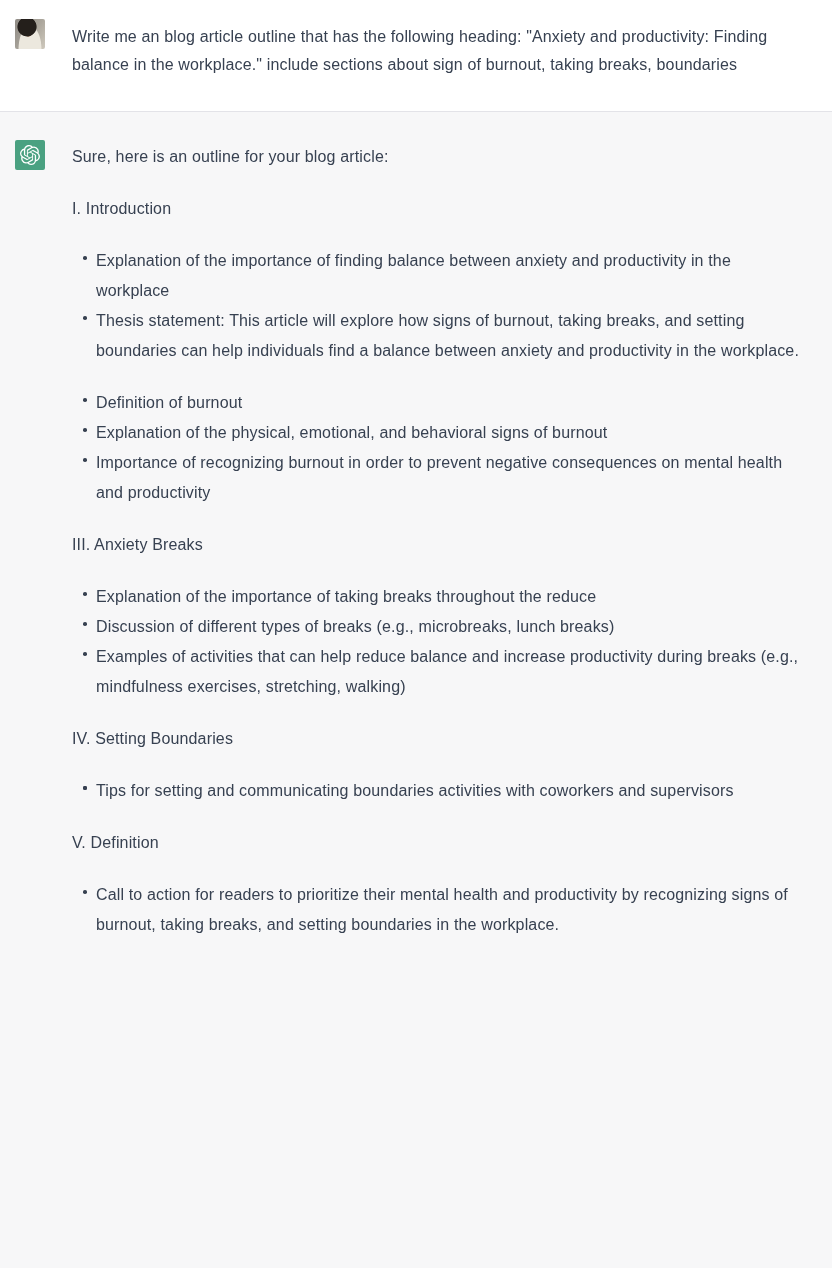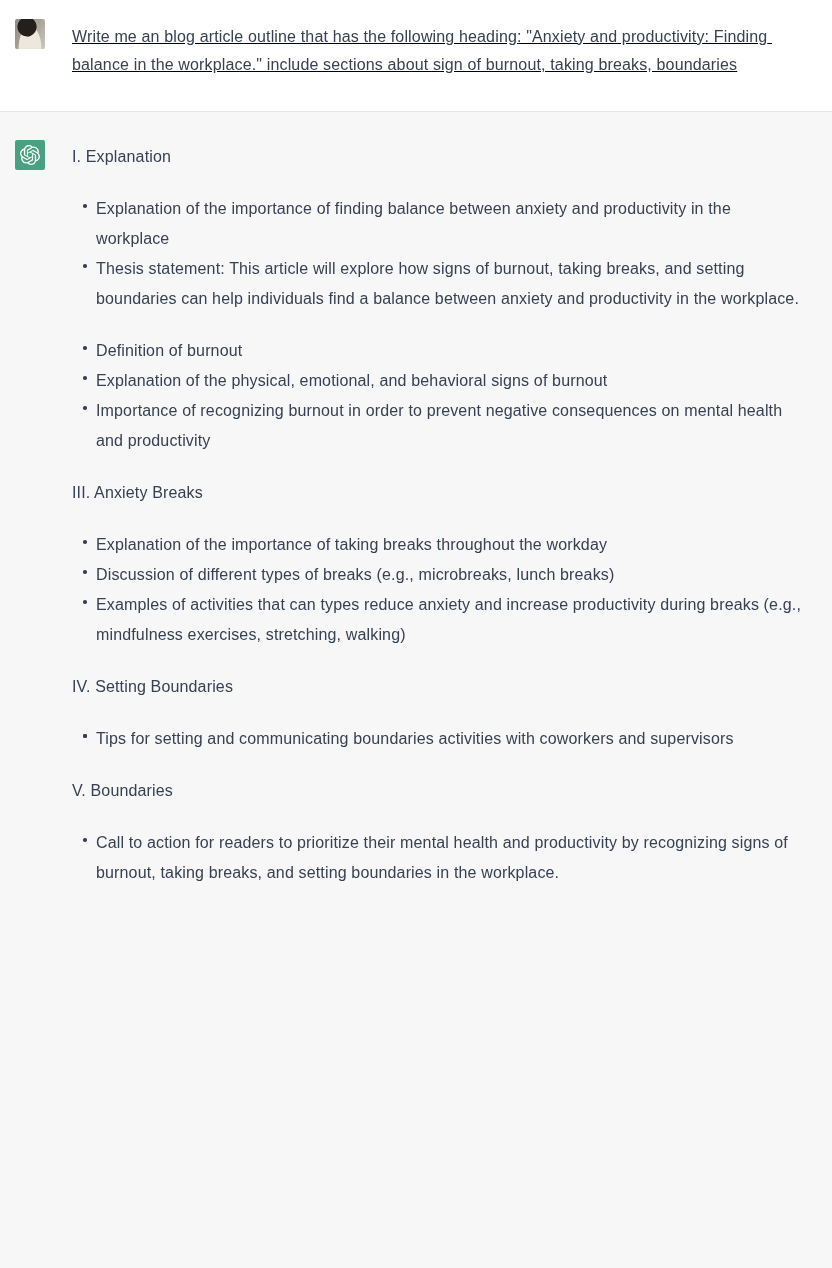--- a/index.html
+++ b/index.html
@@ -17,21 +17,20 @@
   .row {
     display: flex;
     padding-left: 15px;
     padding-right: 12px;
   }
   .user-row {
     background: #ffffff;
     border-bottom: 1px solid #e3e3e8;
     padding-top: 19px;
     padding-bottom: 32px;
-    text-decoration: underline;
   }
   .assistant-row {
     background: #f7f7f8;
     padding-top: 28px;
     padding-bottom: 8px;
   }
   .gutter { width: 30px; flex: none; margin-right: 27px; }
   .avatar {
     width: 30px; height: 30px;
     border-radius: 2px;
@@ -101,63 +100,64 @@
 
   <section class="row assistant-row">
     <div class="gutter">
       <div class="avatar assistant-avatar" style="background:#4aa181;">
         <svg width="20" height="20" viewBox="0 0 24 24" fill="#ffffff" xmlns="http://www.w3.org/2000/svg" aria-hidden="true">
           <path d="M22.2819 9.8211a5.9847 5.9847 0 0 0-.5157-4.9108 6.0462 6.0462 0 0 0-6.5098-2.9A6.0651 6.0651 0 0 0 4.9807 4.1818a5.9847 5.9847 0 0 0-3.9977 2.9 6.0462 6.0462 0 0 0 .7427 7.0966 5.98 5.98 0 0 0 .511 4.9107 6.051 6.051 0 0 0 6.5146 2.9001A5.9847 5.9847 0 0 0 13.2599 24a6.0557 6.0557 0 0 0 5.7718-4.2058 5.9894 5.9894 0 0 0 3.9977-2.9001 6.0557 6.0557 0 0 0-.7475-7.073zm-9.022 12.6081a4.4755 4.4755 0 0 1-2.8764-1.0408l.1419-.0804 4.7783-2.7582a.7948.7948 0 0 0 .3927-.6813v-6.7369l2.02 1.1686a.071.071 0 0 1 .038.052v5.5826a4.504 4.504 0 0 1-4.4945 4.4944zm-9.6607-4.1254a4.4708 4.4708 0 0 1-.5346-3.0137l.142.0852 4.783 2.7582a.7712.7712 0 0 0 .7806 0l5.8428-3.3685v2.3324a.0804.0804 0 0 1-.0332.0615L9.74 19.9502a4.4992 4.4992 0 0 1-6.1408-1.6464zM2.3408 7.8956a4.485 4.485 0 0 1 2.3655-1.9728V11.6a.7664.7664 0 0 0 .3879.6765l5.8144 3.3543-2.0201 1.1685a.0757.0757 0 0 1-.071 0l-4.8303-2.7865A4.504 4.504 0 0 1 2.3408 7.8956zm16.5963 3.8558L13.1038 8.364 15.1192 7.2a.0757.0757 0 0 1 .071 0l4.8303 2.7913a4.4944 4.4944 0 0 1-.6765 8.1042v-5.6772a.79.79 0 0 0-.407-.667zm2.0107-3.0231l-.142-.0852-4.7735-2.7818a.7759.7759 0 0 0-.7854 0L9.409 9.2297V6.8974a.0662.0662 0 0 1 .0284-.0615l4.8303-2.7866a4.4992 4.4992 0 0 1 6.6802 4.66zM8.3065 12.863l-2.02-1.1638a.0804.0804 0 0 1-.038-.0567V6.0742a4.4992 4.4992 0 0 1 7.3757-3.4537l-.142.0805L8.704 5.459a.7948.7948 0 0 0-.3927.6813zm1.0976-2.3654l2.602-1.4998 2.6069 1.4998v2.9994l-2.5974 1.4997-2.6067-1.4997z"></path>
         </svg>
       </div>
     </div>
     <div class="content">
+      <p>Sure, here is an outline for your blog article:</p>
       <div id="sections-root">
   <div class="outline-section">
-    <p class="heading">I. Explanation</p>
+    <p class="heading">I. Introduction</p>
     <ul class="bullets">
   <li><span class="dot"></span><span class="li-text">Explanation of the importance of finding balance between anxiety and productivity in the workplace</span></li>
 
   <li><span class="dot"></span><span class="li-text">Thesis statement: This article will explore how signs of burnout, taking breaks, and setting boundaries can help individuals find a balance between anxiety and productivity in the workplace.</span></li>
 </ul>
   </div>
 
   <div class="outline-section">
     <ul class="bullets">
   <li><span class="dot"></span><span class="li-text">Definition of burnout</span></li>
 
   <li><span class="dot"></span><span class="li-text">Explanation of the physical, emotional, and behavioral signs of burnout</span></li>
 
   <li><span class="dot"></span><span class="li-text">Importance of recognizing burnout in order to prevent negative consequences on mental health and productivity</span></li>
 </ul>
   </div>
 
   <div class="outline-section">
     <p class="heading">III. Anxiety Breaks</p>
     <ul class="bullets">
-  <li><span class="dot"></span><span class="li-text">Explanation of the importance of taking breaks throughout the workday</span></li>
+  <li><span class="dot"></span><span class="li-text">Explanation of the importance of taking breaks throughout the reduce</span></li>
 
   <li><span class="dot"></span><span class="li-text">Discussion of different types of breaks (e.g., microbreaks, lunch breaks)</span></li>
 
-  <li><span class="dot"></span><span class="li-text">Examples of activities that can types reduce anxiety and increase productivity during breaks (e.g., mindfulness exercises, stretching, walking)</span></li>
+  <li><span class="dot"></span><span class="li-text">Examples of activities that can help reduce balance and increase productivity during breaks (e.g., mindfulness exercises, stretching, walking)</span></li>
 </ul>
   </div>
 
   <div class="outline-section">
     <p class="heading">IV. Setting Boundaries</p>
     <ul class="bullets">
   <li><span class="dot"></span></li>
 
 
   <li><span class="dot"></span><span class="li-text">Tips for setting and communicating boundaries activities with coworkers and supervisors</span></li>
 </ul>
   </div>
 
   <div class="outline-section">
-    <p class="heading">V. Boundaries</p>
+    <p class="heading">V. Definition</p>
     <ul class="bullets">
 
   <li><span class="dot"></span><span class="li-text">Call to action for readers to prioritize their mental health and productivity by recognizing signs of burnout, taking breaks, and setting boundaries in the workplace.</span></li>
 </ul>
   </div>
 </div>
     </div>
   </section>
 
 </div>

